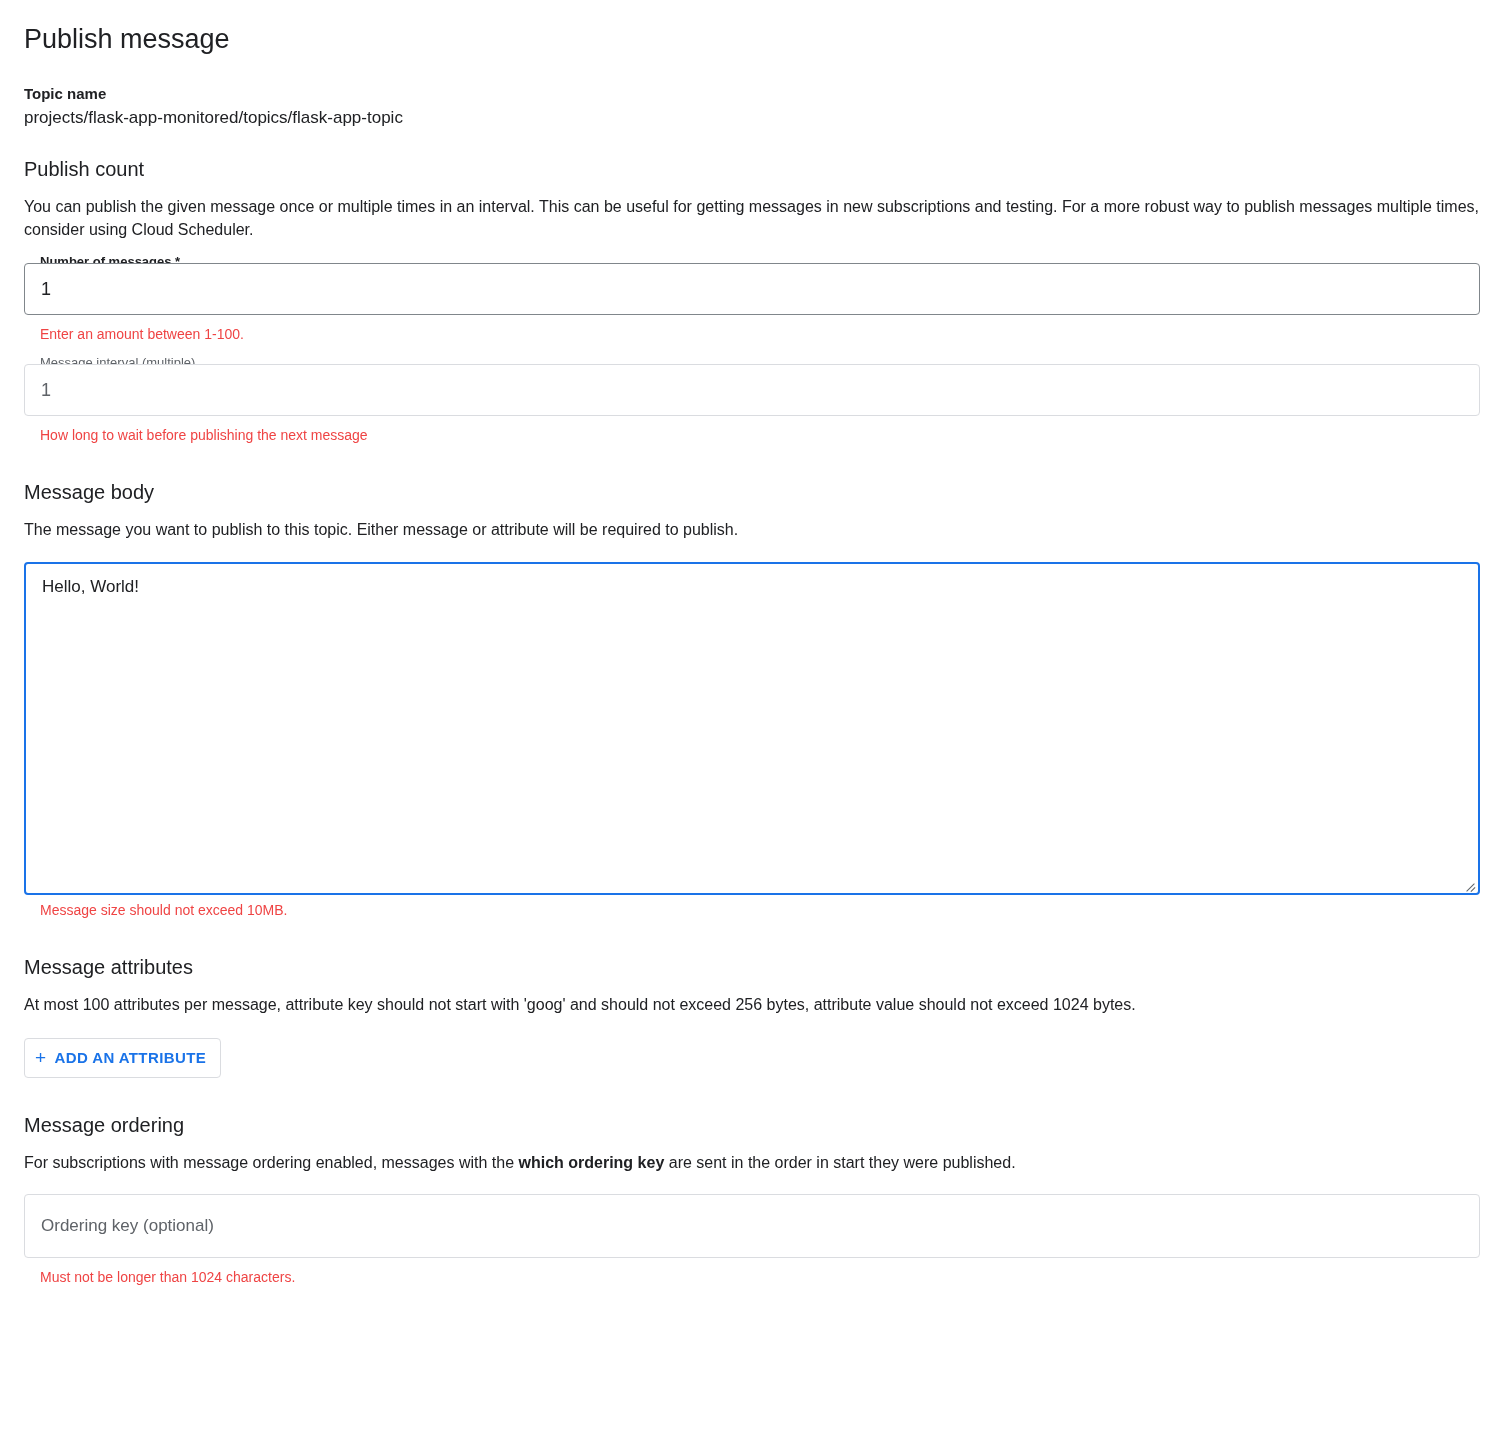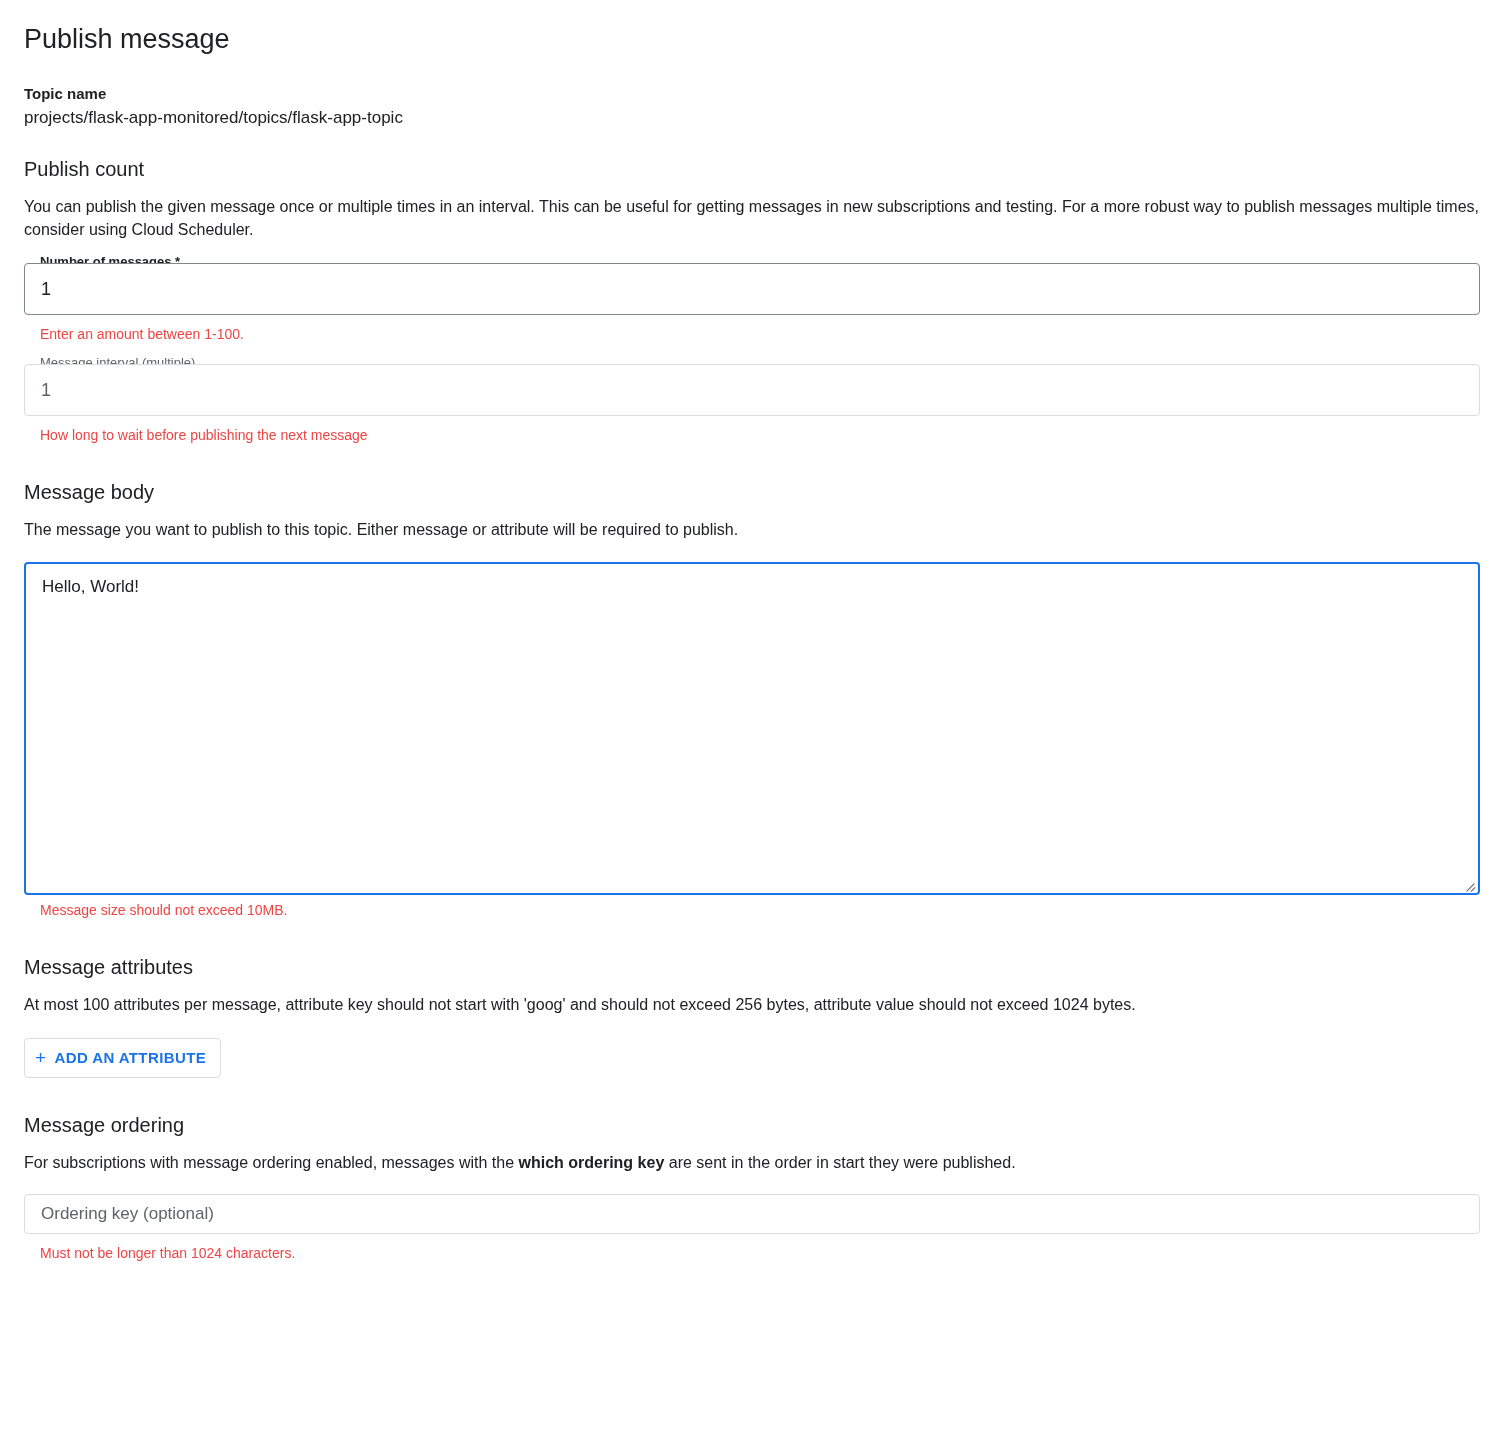--- a/index.html
+++ b/index.html
@@ -182,21 +182,21 @@
     line-height: 1;
     font-weight: 400;
     color: #1a73e8;
   }
   .btn-row { margin: 0 0 36px 0; }
 
   .inline-strong { font-weight: 700; }
 
   .ordering-field .outline {
     border-color: #dadce0;
-    height: 40px;
+    height: 64px;
   }
   .ordering-field .value.placeholder {
     font-size: 17px;
     color: #5f6368;
   }
 </style>
 </head>
 <body>
 
 <div class="page">

